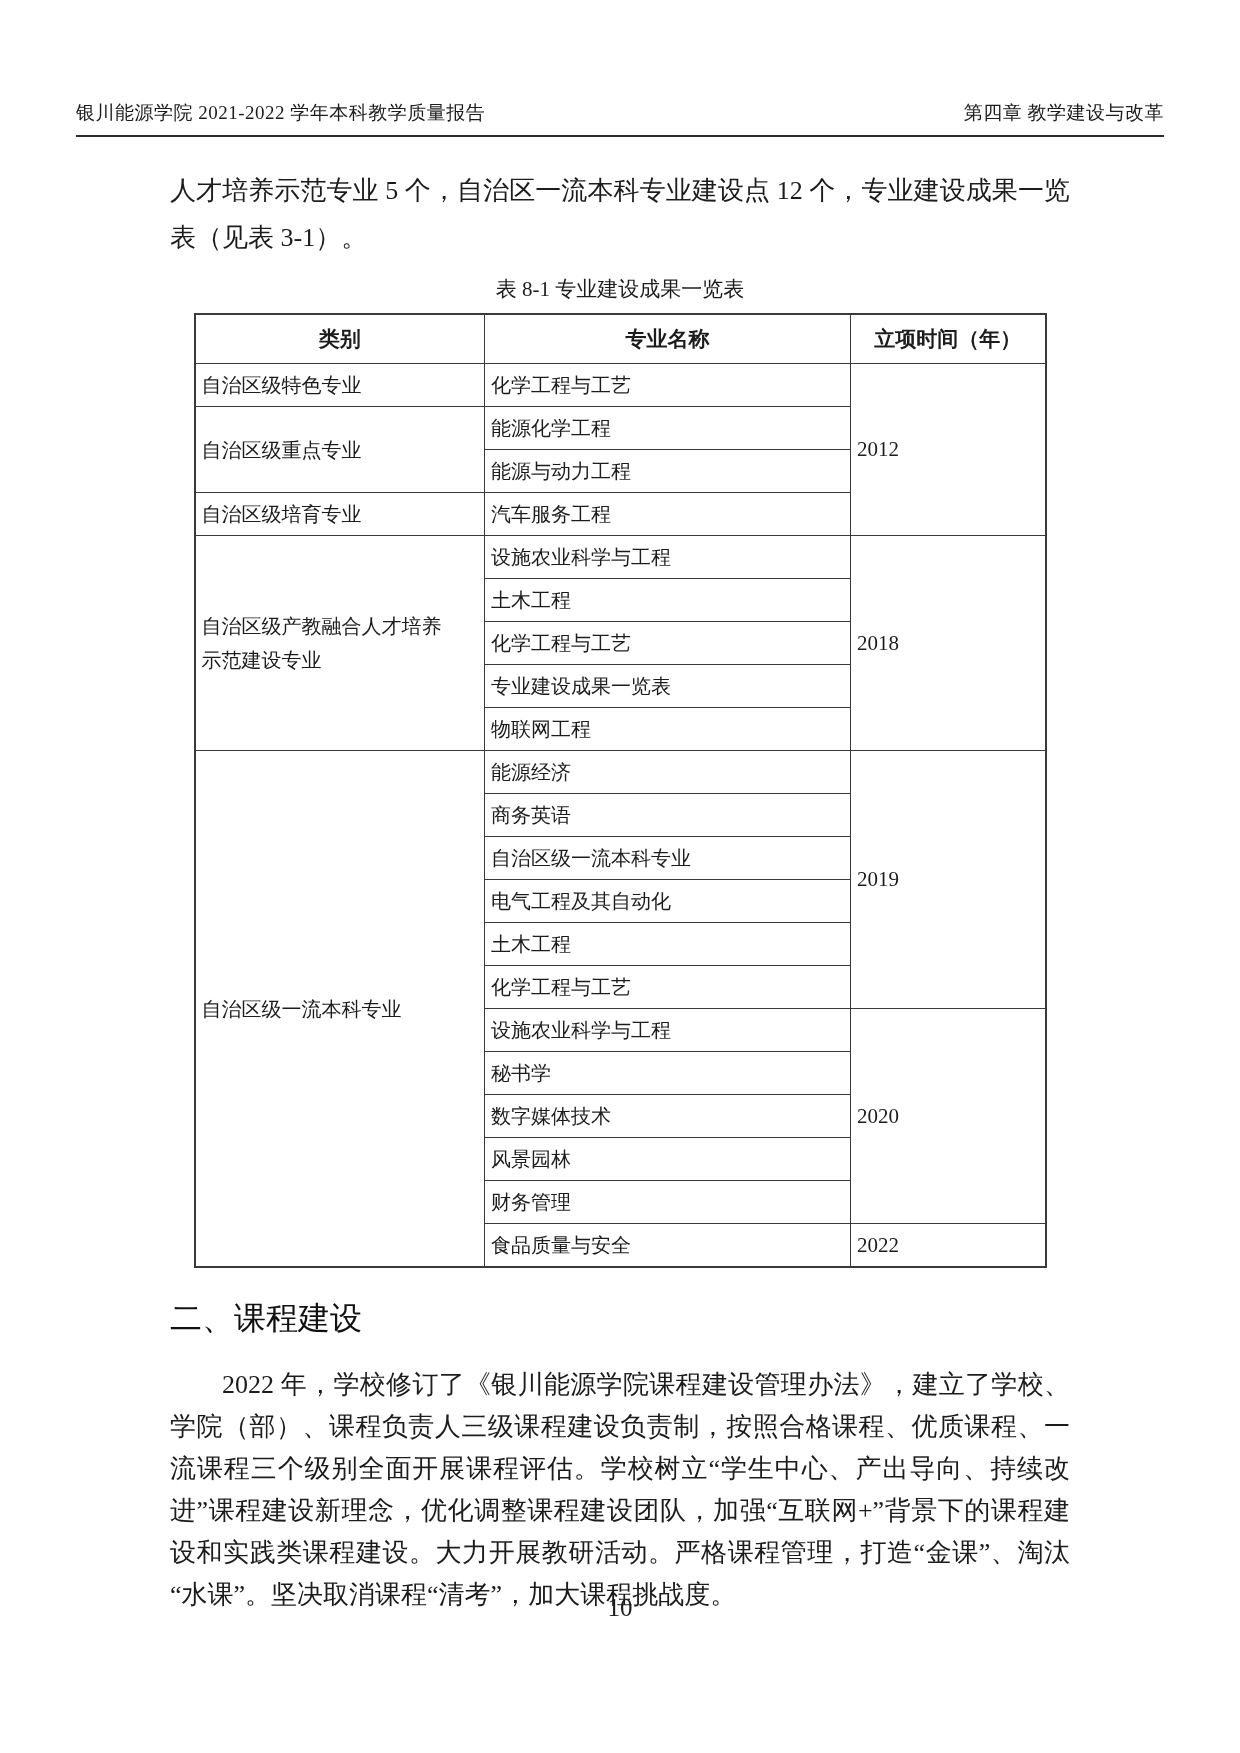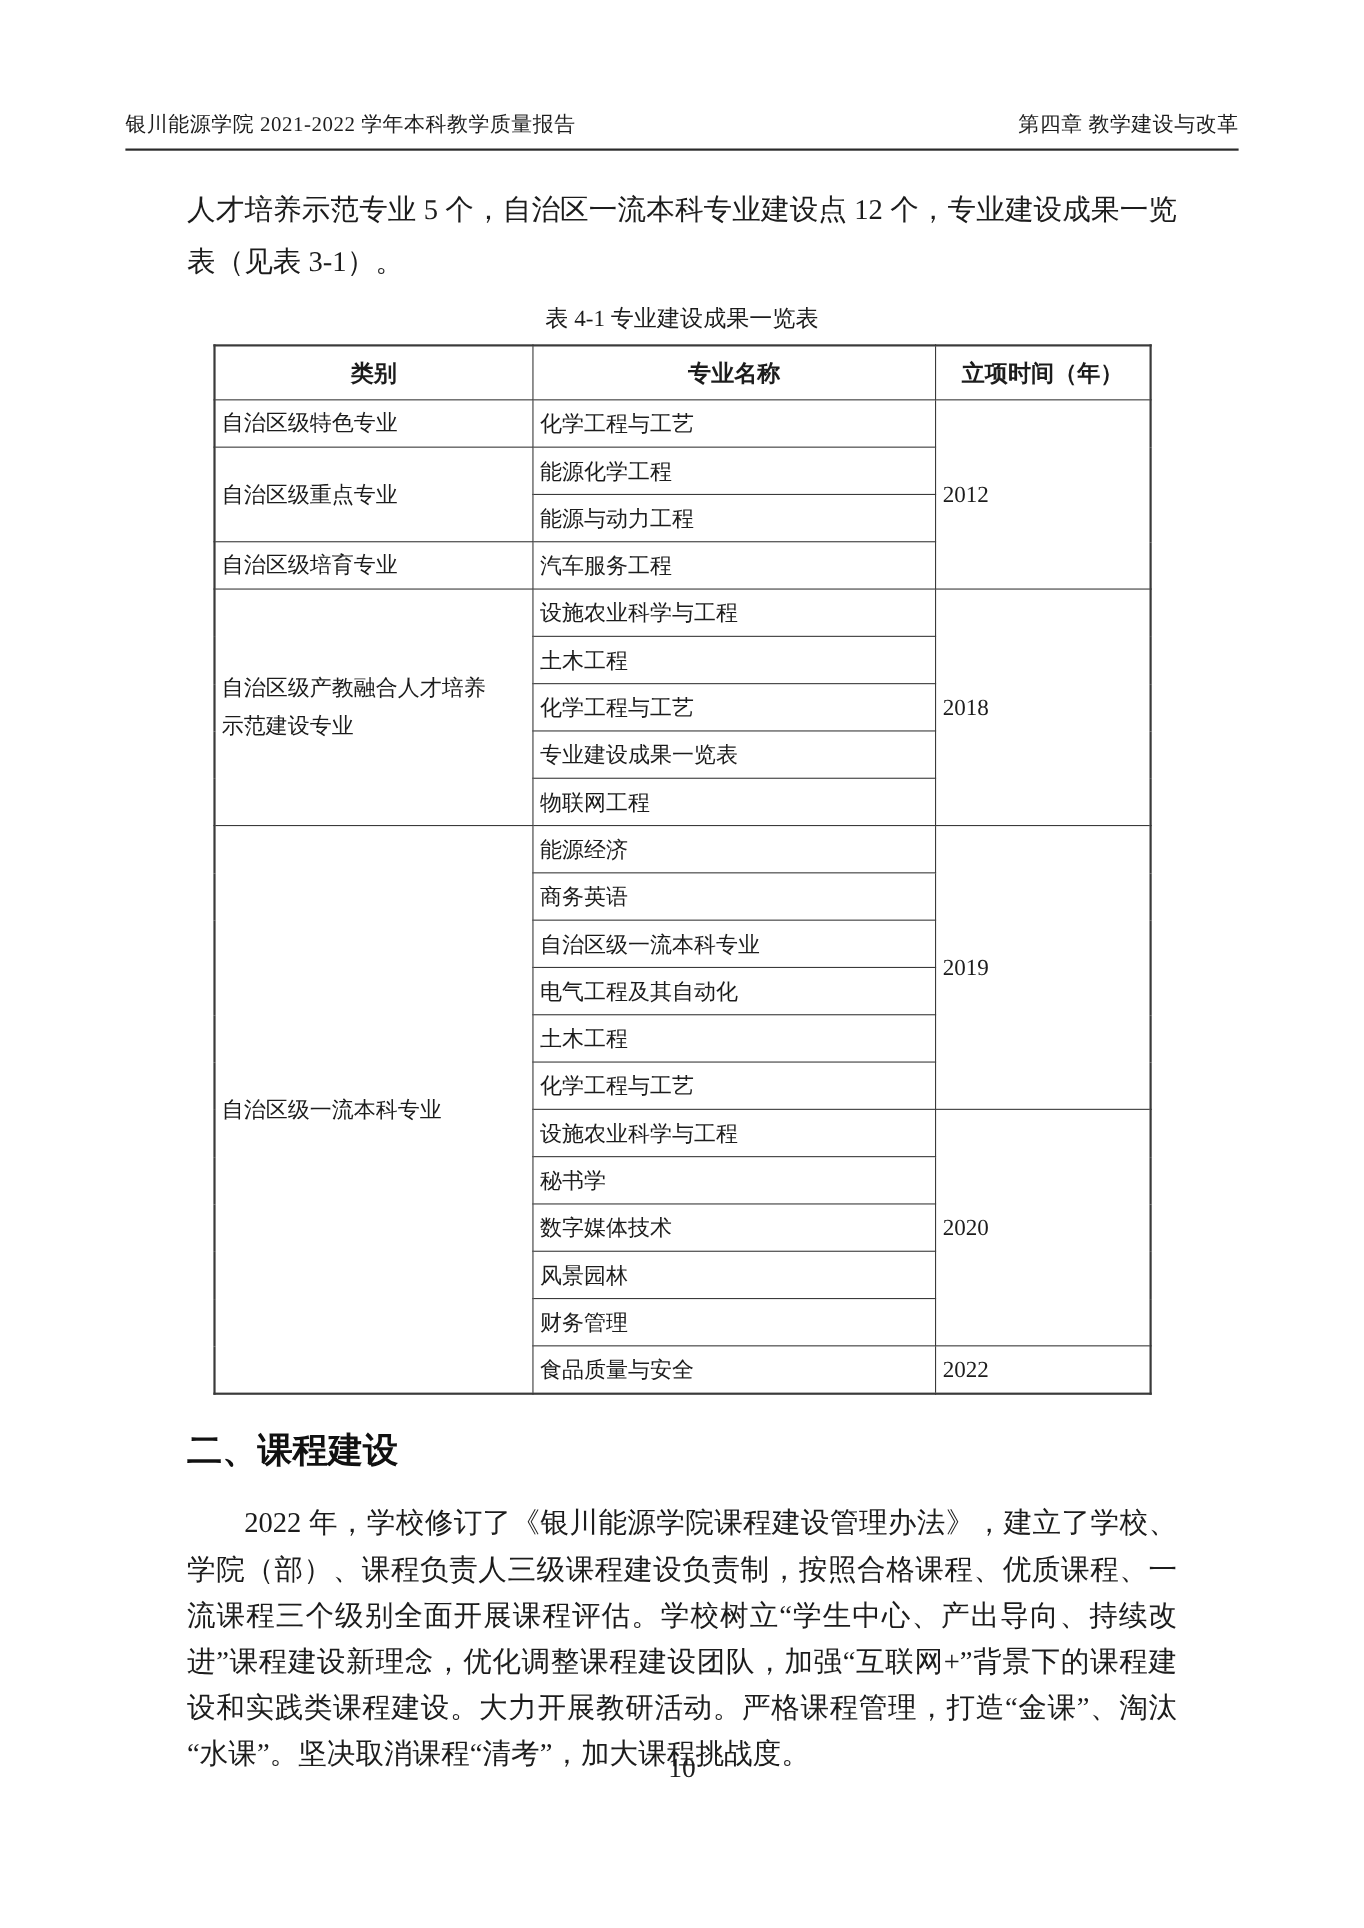--- a/index.html
+++ b/index.html
@@ -7,21 +7,21 @@
     position:relative;
     width:1240px;height:1753px;
     margin:0 auto;
     background:#ffffff;
     color:#1c1c1c;
     font-family:"Liberation Serif","DejaVu Serif",serif;
     overflow:hidden;
     box-sizing:border-box;
   }
   .doc-header{
-    margin:0 114px;
+    margin:0 76px;
     padding-top:100px;
     padding-bottom:9px;
     border-bottom:2px solid #2a2a2a;
     display:flex;
     justify-content:space-between;
     align-items:flex-end;
     font-size:19px;
     letter-spacing:0.5px;
     gap:27px;
   }
@@ -63,21 +63,21 @@
     text-align:left;
     vertical-align:middle;
     padding:0 6px;
   }
   table.achv td.cat-cell{white-space:pre-line;line-height:34px;}
   table.achv td.year-cell{font-size:21px;}
   h2.sec{
     margin:30px 170px 12px;
     font-family:"Liberation Sans","DejaVu Sans",sans-serif;
     font-size:32px;
-    font-weight:700;
+    font-weight:400;
     line-height:40px;
     color:#111;
   }
   .body-para{
     margin:26px 170px 0;
     font-size:26px;
     line-height:42px;
     text-align:justify;
     text-justify:inter-ideograph;
     text-indent:2em;
@@ -94,21 +94,21 @@
 
 <div class="page">
 
   <div class="doc-header">
     <span>银川能源学院 2021-2022 学年本科教学质量报告</span>
     <span>第四章 教学建设与改革</span>
   </div>
 
   <p class="intro">人才培养示范专业 5 个，自治区一流本科专业建设点 12 个，专业建设成果一览表（见表 3-1）。</p>
 
-  <div class="caption">表 4-1 专业建设成果一览表</div>
+  <div class="caption">表 8-1 专业建设成果一览表</div>
 
   <table class="achv">
     <colgroup>
         <col class="c1">
         <col class="c2">
         <col class="c3">
       </colgroup>
     <thead>
       <tr>
         <th>类别</th>

